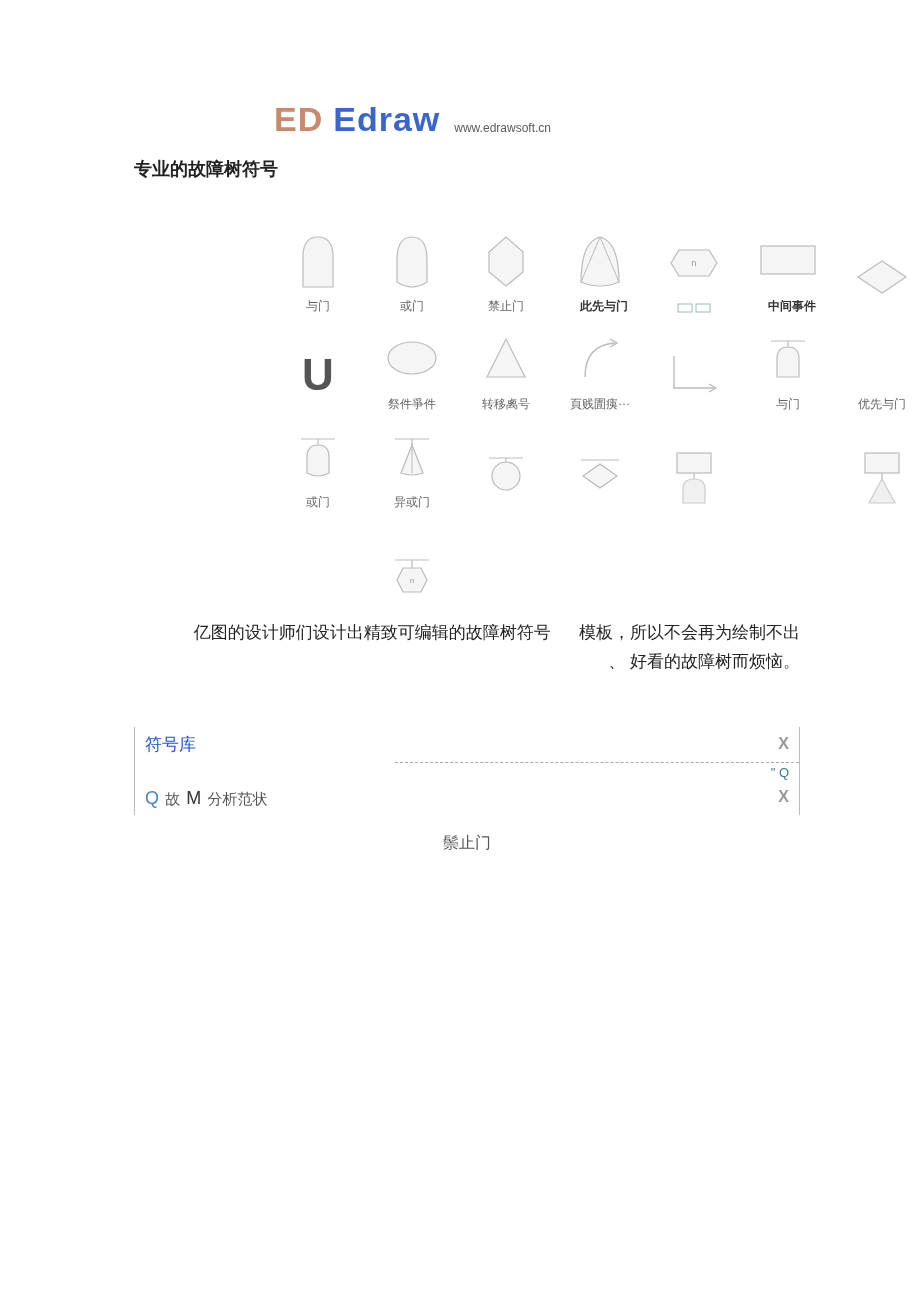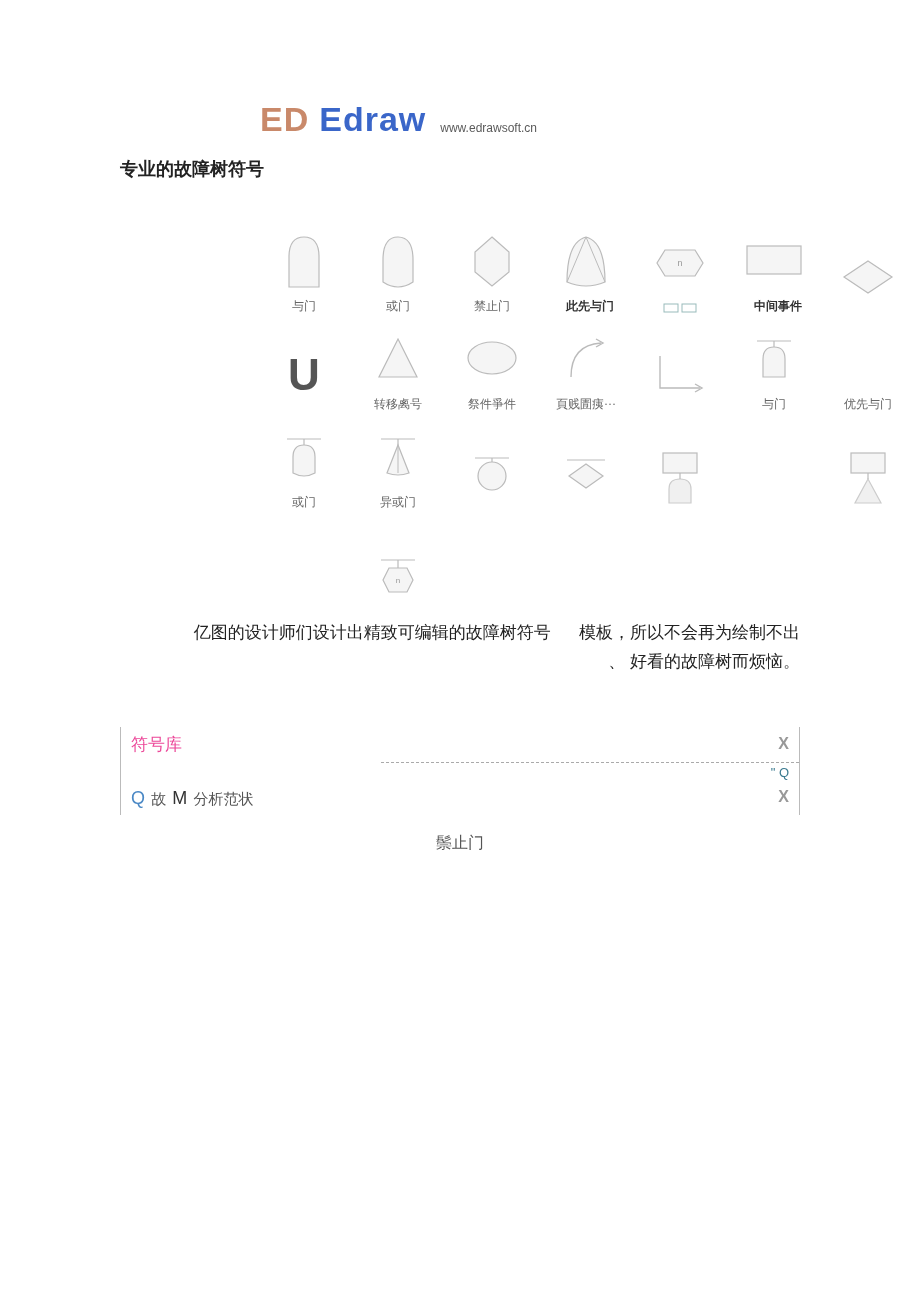--- a/index.html
+++ b/index.html
@@ -4,20 +4,21 @@
 <style>
   body {
     margin: 0;
     padding: 0;
     background: #fff;
     font-family: "Microsoft YaHei", Arial, sans-serif;
     width: 920px;
   }
   .page {
     padding: 100px 120px 60px 120px;
+    margin-left: 14px;
   }
   .logo-row {
     display: flex;
     align-items: flex-end;
     gap: 10px;
     margin-left: 140px;
     margin-bottom: 18px;
   }
   .logo-ed {
     font-size: 34px;
@@ -89,21 +90,21 @@
     border-right: 1px solid #bbb;
   }
   .panel-row {
     display: flex;
     justify-content: space-between;
     align-items: center;
     padding: 6px 10px;
   }
   .panel-title {
     font-size: 17px;
-    color: #ec4899;
+    color: #1d4ed8;
     font-family: Liberation Sans, sans-serif;
   }
   .panel-x {
     font-size: 16px;
     color: #999;
     font-weight: 700;
   }
   .panel-sep {
     border-top: 1px dashed #aaa;
     margin-left: 260px;
@@ -222,34 +223,34 @@
 
     <div class="cell">
       <div class="shape">
         <span style="font-size:44px;font-weight:700;color:#555;font-family:Arial;">U</span>
       </div>
       <div class="label"></div>
     </div>
 
     <div class="cell">
       <div class="shape">
+        <svg width="56" height="42" viewBox="0 0 56 42">
+          <ellipse cx="28" cy="21" rx="24" ry="16" fill="#f5f5f5" stroke="#bbb" stroke-width="1.2"></ellipse>
+        </svg>
+      </div>
+      <div class="label">祭件爭件</div>
+    </div>
+
+    <div class="cell">
+      <div class="shape">
         <svg width="50" height="50" viewBox="0 0 50 50">
           <path d="M25 6 L44 44 L6 44 Z" fill="#f5f5f5" stroke="#bbb" stroke-width="1.2"></path>
         </svg>
       </div>
       <div class="label">转移禼号</div>
-    </div>
-
-    <div class="cell">
-      <div class="shape">
-        <svg width="56" height="42" viewBox="0 0 56 42">
-          <ellipse cx="28" cy="21" rx="24" ry="16" fill="#f5f5f5" stroke="#bbb" stroke-width="1.2"></ellipse>
-        </svg>
-      </div>
-      <div class="label">祭件爭件</div>
     </div>
 
     <div class="cell">
       <div class="shape">
         <svg width="50" height="50" viewBox="0 0 50 50">
           <path d="M10 44 Q10 12 40 10" fill="none" stroke="#bbb" stroke-width="1.4"></path>
           <path d="M35 6 L42 10 L35 14" fill="none" stroke="#bbb" stroke-width="1.4"></path>
         </svg>
       </div>
       <div class="label">頁贱圊痍···</div>

